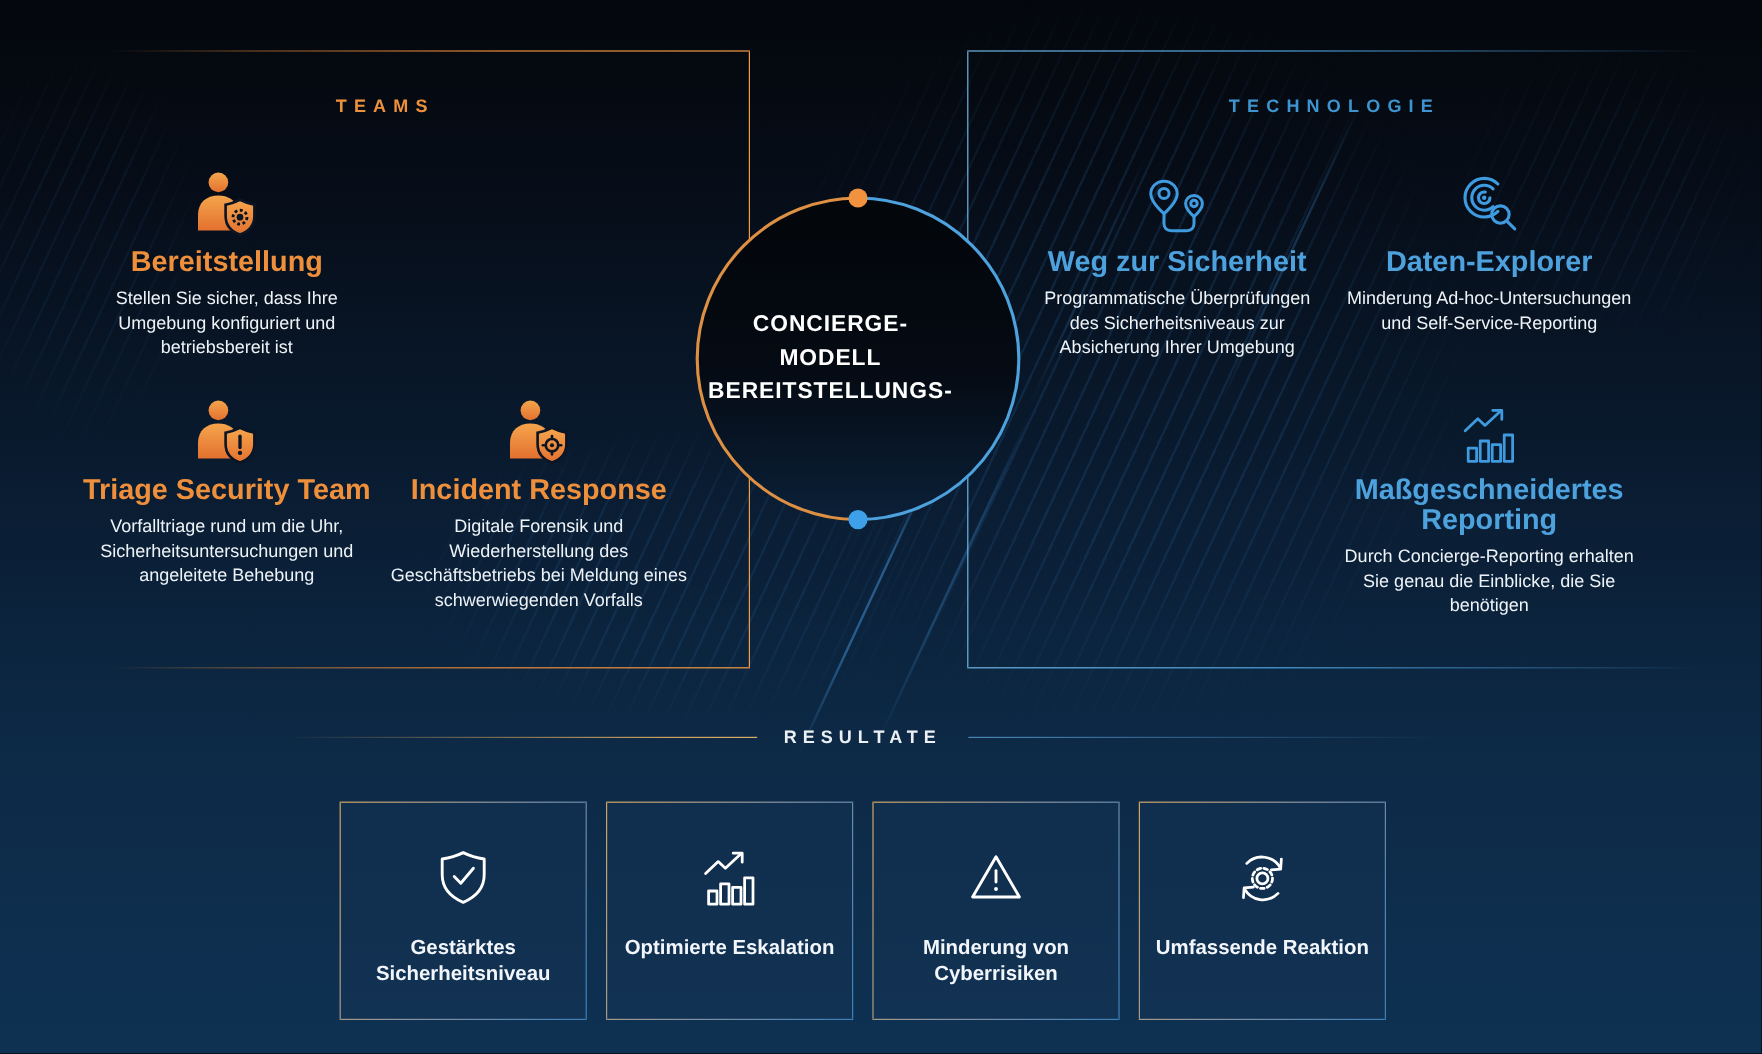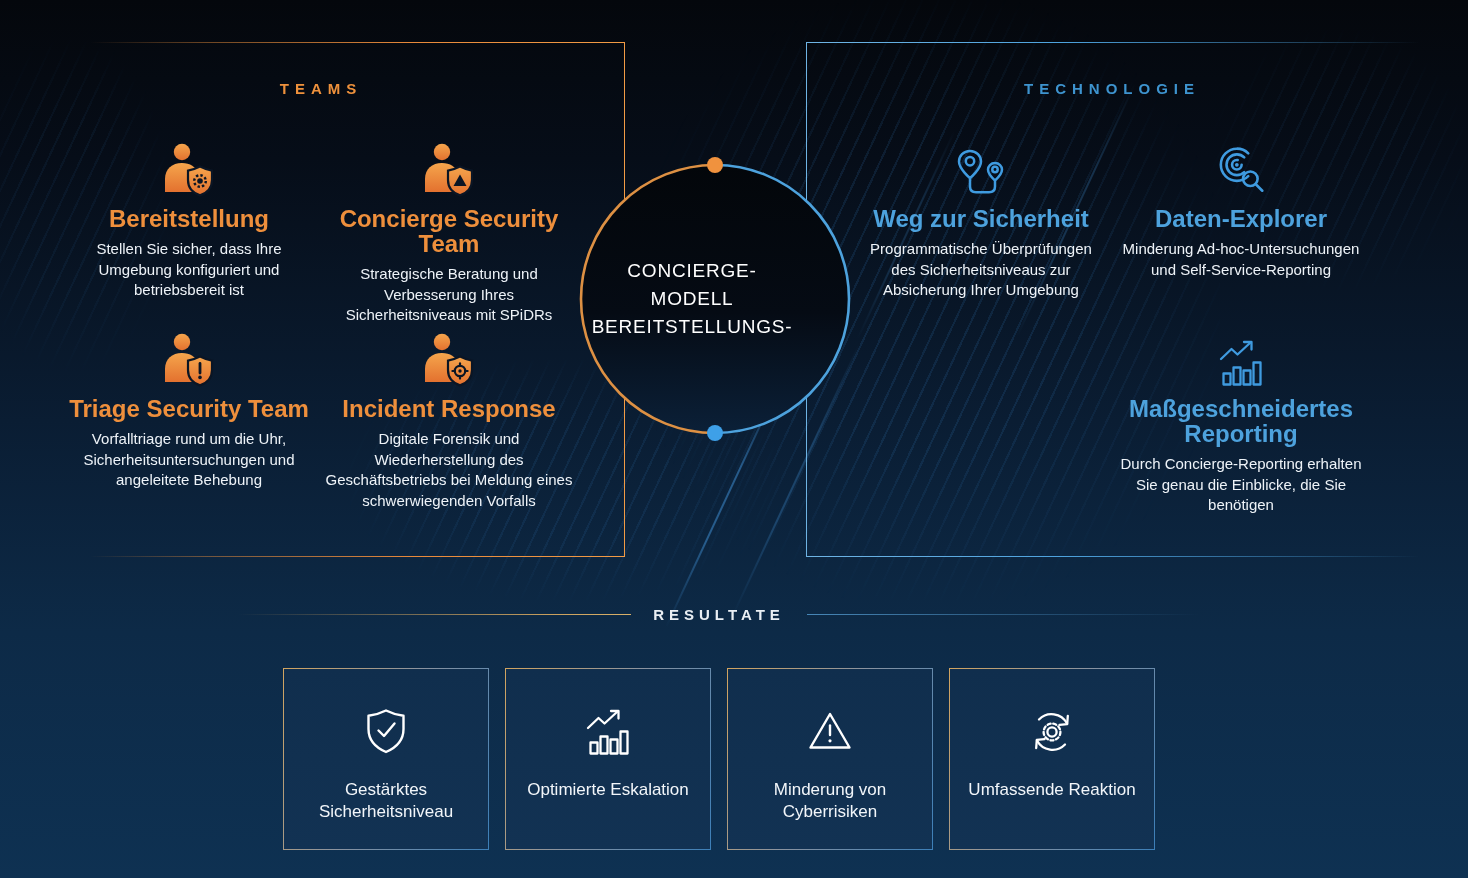--- a/index.html
+++ b/index.html
@@ -53,38 +53,38 @@
   .t3{ left:64px;   top:328px; }
   .t4{ left:324px;  top:328px; }
   .x1{ left:856px;  top:138px; }
   .x2{ left:1116px; top:138px; }
   .x3{ left:856px;  top:328px; }
   .x4{ left:1113px; top:328px; width:256px; }
 
   
   .circle-svg{ position:absolute; left:572px; top:156px; }
   .circle-text{ position:absolute; left:580px; top:257px; width:224px; text-align:center;
-    color:#ffffff; font-size:19px; font-weight:normal; letter-spacing:.8px; line-height:28px; }
+    color:#ffffff; font-size:19px; font-weight:bold; letter-spacing:.8px; line-height:28px; }
 
   
   .results-row{ position:absolute; left:238px; top:606px; width:962px;
     display:flex; align-items:center; justify-content:center; gap:22px; }
   .res-line{ height:1px; flex:1; }
   .res-line-left{ background:linear-gradient(to right, rgba(202,160,94,0), #caa05e 80%, #d8b06a); }
   .res-line-right{ background:linear-gradient(to right, #4787b8, rgba(71,135,184,0)); }
   .results-label{ font-size:15px; font-weight:bold; letter-spacing:5px; color:#eaeff4; white-space:nowrap; }
 
   
   .cards{ position:absolute; left:283px; top:668px; display:flex; gap:16px; }
   .card{ width:206px; height:182px; text-align:center; padding-top:30px;
     background:linear-gradient(180deg,#102e4d,#123253);
     border:1px solid transparent;
     border-image:linear-gradient(115deg,#d2a45f 0%, #8a93a0 48%, #3c7fb8 100%) 1; }
   .card .icon-area{ height:66px; display:flex; align-items:center; justify-content:center; }
-  .card-title{ margin-top:14px; font-size:17px; font-weight:normal; line-height:22px; color:#f2f6fa; }
+  .card-title{ margin-top:14px; font-size:17px; font-weight:bold; line-height:22px; color:#f2f6fa; }
 
   svg{ display:block; }
   .defs-holder{ position:absolute; width:0; height:0; }
 </style>
 </head>
 <body>
 
 <div class="canvas">
 
   <svg class="defs-holder" aria-hidden="true">
@@ -123,32 +123,20 @@
         <path d="M3 50 V37 C3 27 10 21 20 21 C28 21 34 25 36 31 V50 Z" fill="url(#og)"></path>
         <path d="M38 24.5 C42 26.5 46 28 50 28.6 V38 C50 45.5 45.5 50.8 38 53.4 C30.5 50.8 26 45.5 26 38 V28.6 C30 28 34 26.5 38 24.5 Z" fill="url(#og)" stroke="#0b1524" stroke-width="2.2"></path>
         <circle cx="38" cy="39" r="2.8" fill="#0b1524"></circle>
         <circle cx="38" cy="39" r="5.8" fill="none" stroke="#0b1524" stroke-width="2.4" stroke-dasharray="2.4 2.1"></circle>
       </svg>
     </div>
     <div class="item-title">Bereitstellung</div>
     <div class="item-desc">Stellen Sie sicher, dass Ihre Umgebung konfiguriert und betriebsbereit ist</div>
   </div>
 
-  <div class="item team-item t2">
-    <div class="icon-area">
-      <svg width="54" height="56" viewBox="0 0 54 56">
-        <circle cx="20" cy="10" r="8.2" fill="url(#og)"></circle>
-        <path d="M3 50 V37 C3 27 10 21 20 21 C28 21 34 25 36 31 V50 Z" fill="url(#og)"></path>
-        <path d="M38 24.5 C42 26.5 46 28 50 28.6 V38 C50 45.5 45.5 50.8 38 53.4 C30.5 50.8 26 45.5 26 38 V28.6 C30 28 34 26.5 38 24.5 Z" fill="url(#og)" stroke="#0b1524" stroke-width="2.2"></path>
-        <path d="M38 32.5 L44.5 44 H31.5 Z" fill="#0b1524"></path>
-      </svg>
-    </div>
-    <div class="item-title">Concierge Security Team</div>
-    <div class="item-desc">Strategische Beratung und Verbesserung Ihres Sicherheitsniveaus mit SPiDRs</div>
-  </div>
 
   <div class="item team-item t4">
     <div class="icon-area">
       <svg width="54" height="56" viewBox="0 0 54 56">
         <circle cx="20" cy="10" r="8.2" fill="url(#og)"></circle>
         <path d="M3 50 V37 C3 27 10 21 20 21 C28 21 34 25 36 31 V50 Z" fill="url(#og)"></path>
         <path d="M38 24.5 C42 26.5 46 28 50 28.6 V38 C50 45.5 45.5 50.8 38 53.4 C30.5 50.8 26 45.5 26 38 V28.6 C30 28 34 26.5 38 24.5 Z" fill="url(#og)" stroke="#0b1524" stroke-width="2.2"></path>
         <circle cx="38" cy="39" r="5.2" fill="none" stroke="#0b1524" stroke-width="2.2"></circle>
         <circle cx="38" cy="39" r="1.7" fill="#0b1524"></circle>
         <g stroke="#0b1524" stroke-width="2.2" stroke-linecap="round">

